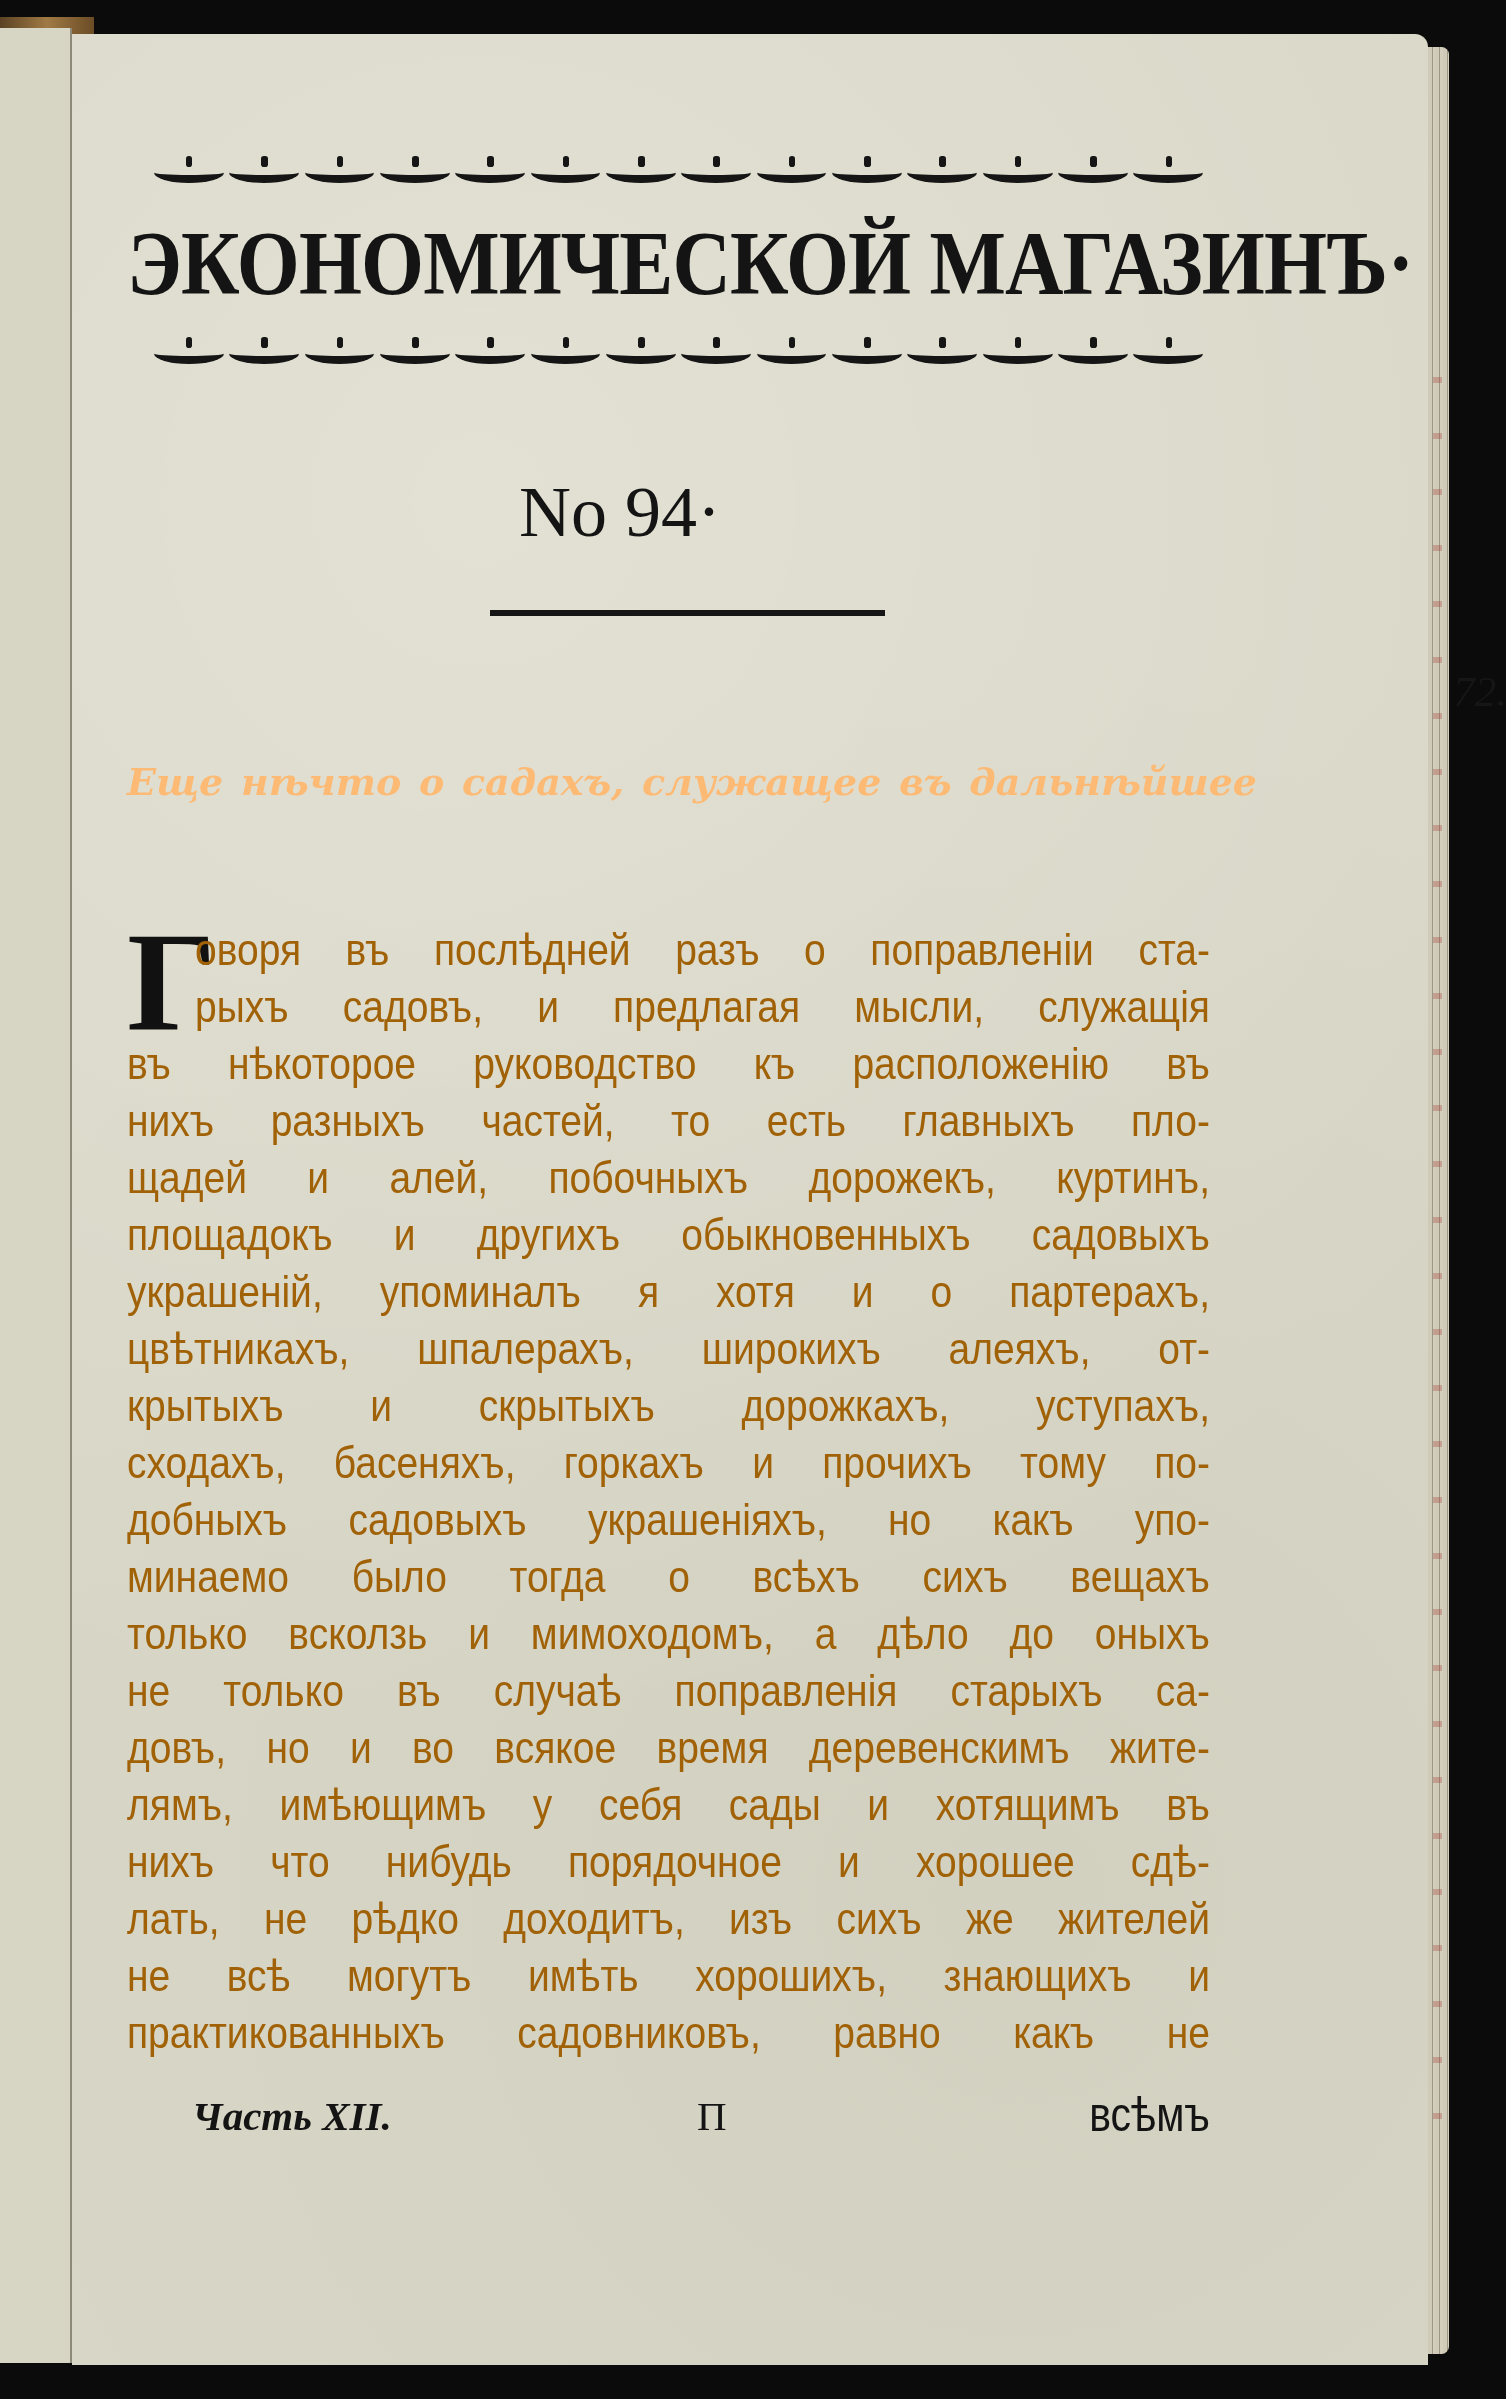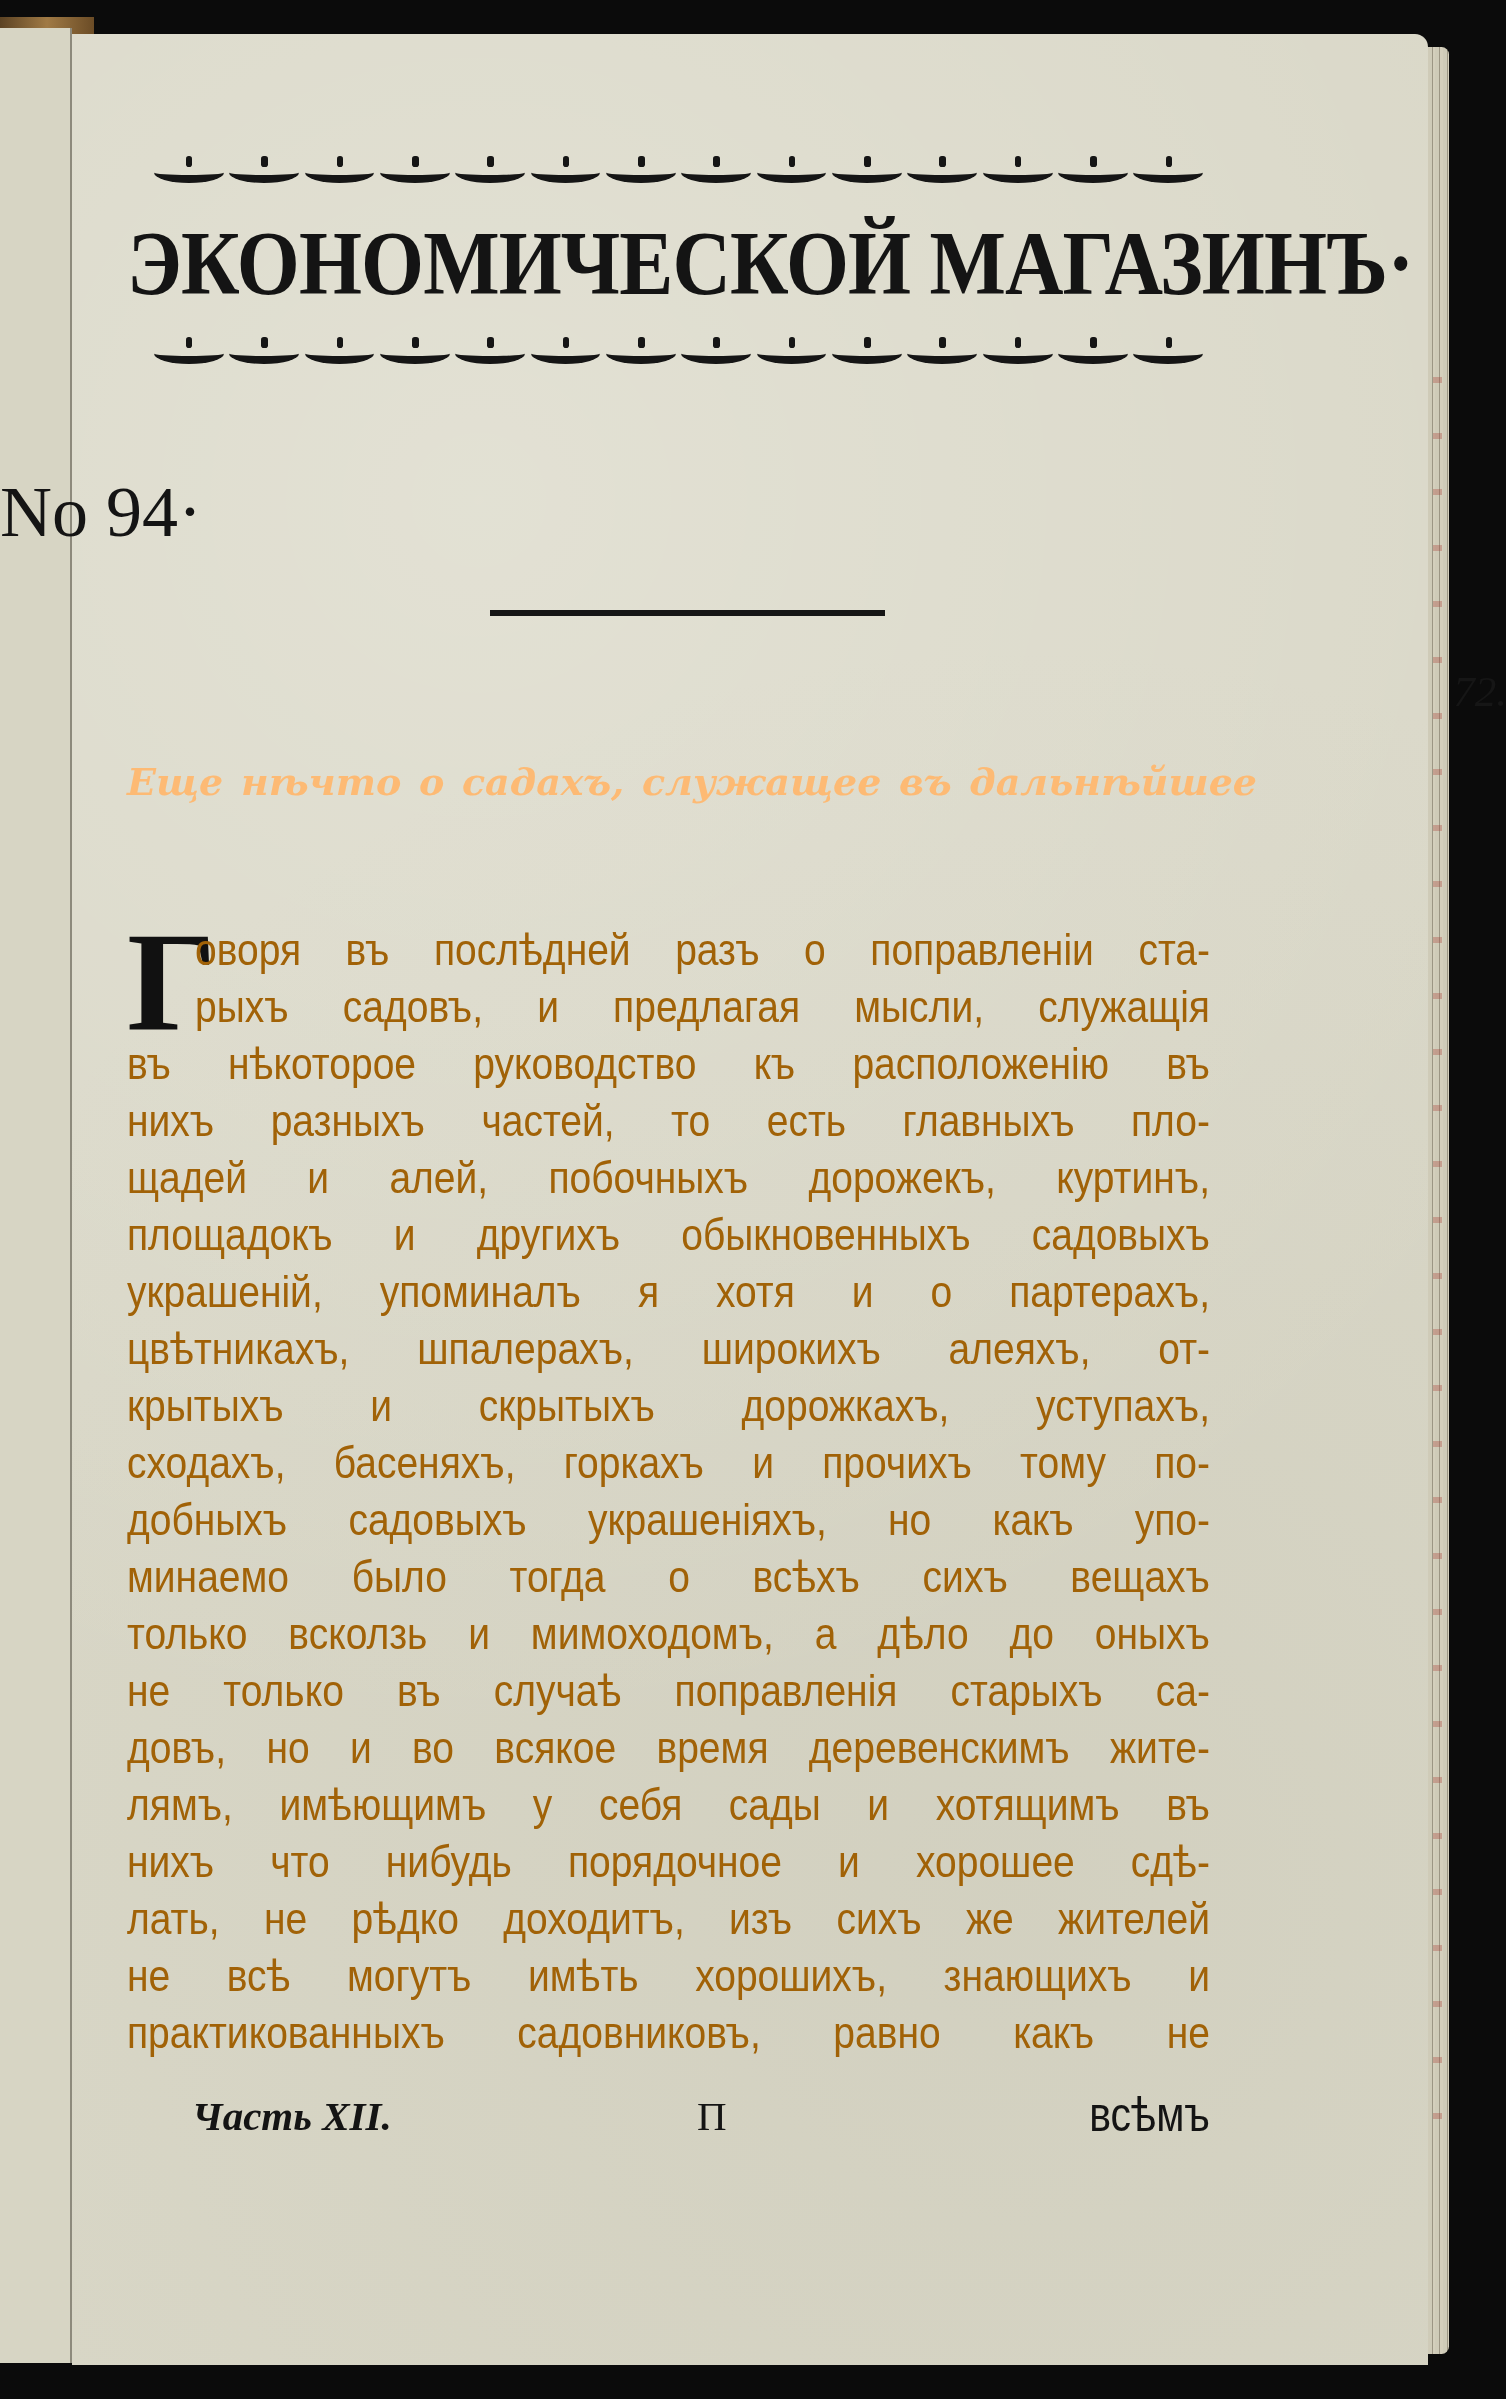--- a/index.html
+++ b/index.html
@@ -6,21 +6,21 @@
   body { width:1507px; height:2399px; background:#0b0b0b; position:relative; overflow:hidden; font-family:"DejaVu Serif", serif; }
   .left-page { position:absolute; left:0; top:28px; width:70px; height:2335px; background:#d7d5c4; border-right:2.8px solid #8d8a7c; }
   .spine-top { position:absolute; left:0; top:17px; width:94px; height:24.5px; background:linear-gradient(90deg,#5b4223,#a07a45,#6b4c26); }
   .page { position:absolute; left:72px; top:34px; width:1356px; height:2331px; background:#d9d7c7; background-image:radial-gradient(circle at 30% 20%, rgba(255,255,250,0.25), transparent 60%), radial-gradient(circle at 70% 80%, rgba(190,188,170,0.25), transparent 60%); border-radius:0 13px 0 0; }
   .edges { position:absolute; left:1428px; top:47px; width:21px; height:2307px; background:repeating-linear-gradient(90deg,#cfcbb8 0 3.8px,#9c9684 3.8px 4.7px,#d4cfbc 4.7px 7.5px); border-radius:0 7.5px 7.5px 0; }
   .edge-red { position:absolute; left:1433px; top:377px; width:9.4px; height:1789px; background:repeating-linear-gradient(180deg, rgba(170,70,60,0.35) 0 5.6px, transparent 5.6px 56px); }
   .ornament { position:absolute; left:151px; width:1055px; height:24.5px; display:flex; gap:0; align-items:center; }
   .ornament span { flex:1; height:13px; border-bottom:8.5px solid #151515; border-radius:0 0 50% 50%; position:relative; margin:0 2.8px; }
   .ornament span::after { content:""; position:absolute; left:46%; top:-5.6px; width:6.6px; height:10.4px; background:#151515; border-radius:2.8px; }
   .title { position:absolute; left:127px; top:218px; width:1111px; text-align:center; font-family:"Liberation Serif", serif; font-size:81px; font-weight:bold; color:#141414; letter-spacing:-0.9px; transform:scaleY(1.12); white-space:nowrap; }
-  .issue { position:absolute; left:0; width:1240px; top:471px; text-align:left; font-family:"Liberation Serif", serif; font-size:72px; color:#141414; }
+  .issue { position:absolute; left:0; width:1240px; top:471px; text-align:center; font-family:"Liberation Serif", serif; font-size:72px; color:#141414; }
   .rule { position:absolute; left:490px; top:610px; width:395px; height:5.6px; background:#161616; }
   .artno { position:absolute; left:0; width:1507px; top:667px; text-align:right; font-family:"Liberation Serif", serif; font-style:italic; font-size:43px; color:#161616; }
   .heading { position:absolute; left:127px; top:753px; width:1130px; font-family:"DejaVu Serif", serif; font-style:italic; font-weight:bold; font-size:38px; line-height:58px; color:#fdba74; }
   .heading div { text-align:justify; text-align-last:justify; }
   .body { position:absolute; left:127px; top:921px; width:1083px; font-family:"Liberation Sans", sans-serif; font-size:39px; line-height:57px; color:#a16207; transform-origin:0 0; }
   .body .line { white-space:nowrap; text-align:justify; text-align-last:justify; height:57px; transform:scaleY(1.15); }
   .dropcap { position:absolute; left:127px; top:921px; font-family:"Liberation Serif", serif; font-size:141px; line-height:122px; color:#111; font-weight:bold; }
   .footer { position:absolute; top:2092px; left:184px; width:1026px; font-size:41px; color:#141414; }
   .footer .part { position:absolute; left:8px; font-family:Liberation Serif, serif; font-style:italic; font-weight:bold; }
   .footer .sig { position:absolute; left:513px; font-family:"Liberation Serif", serif; }

